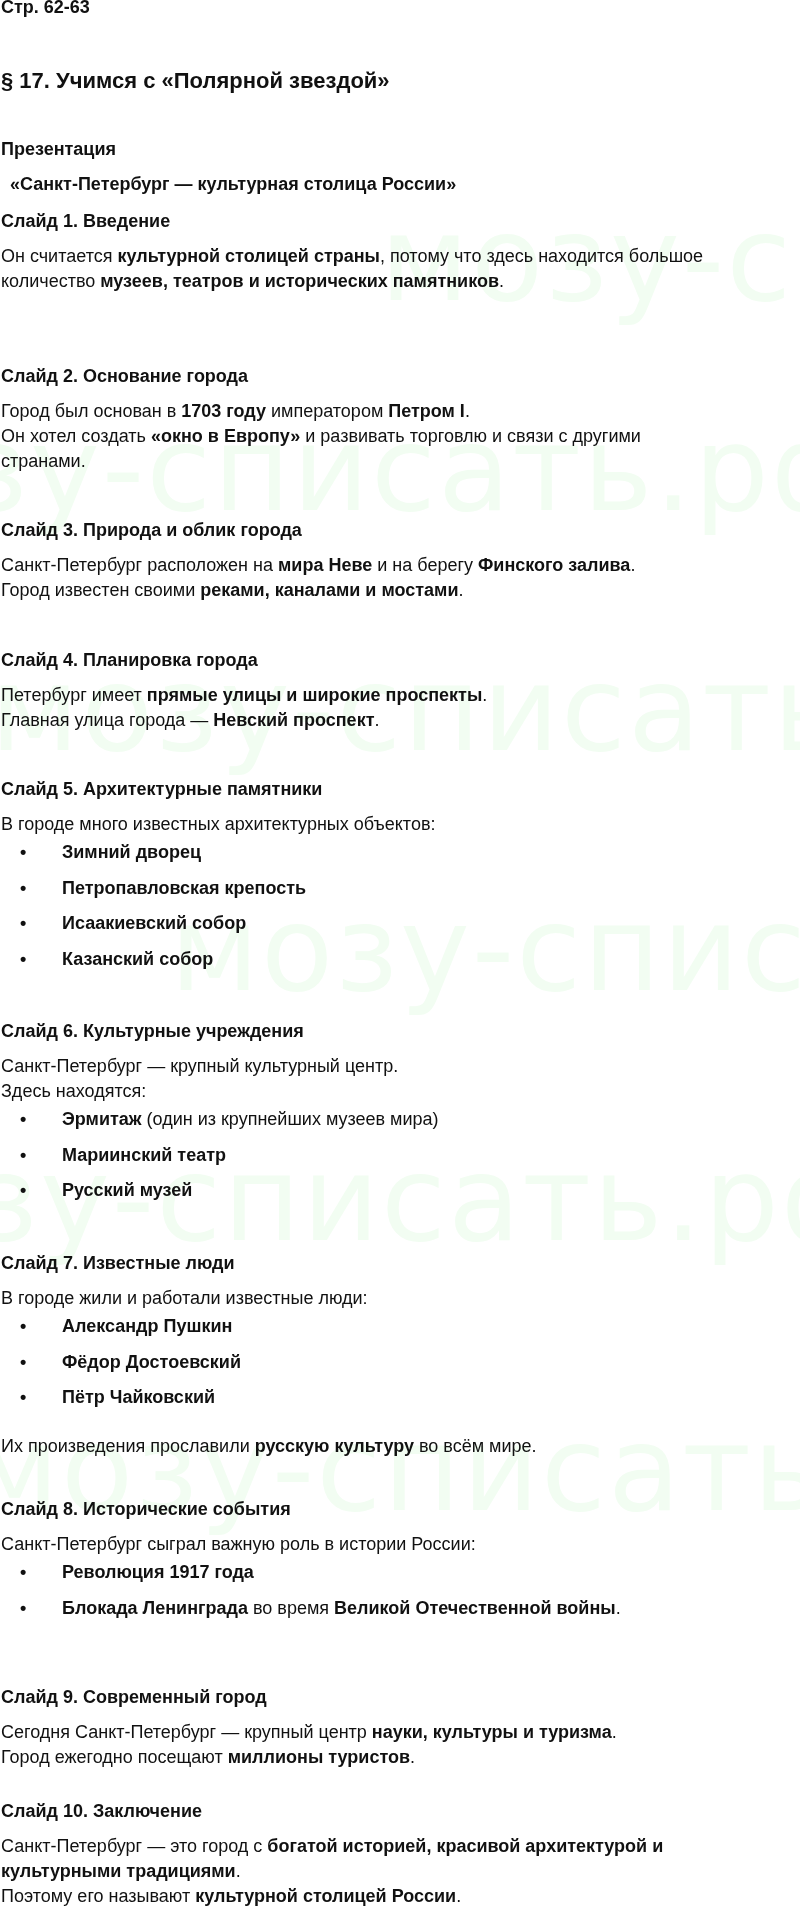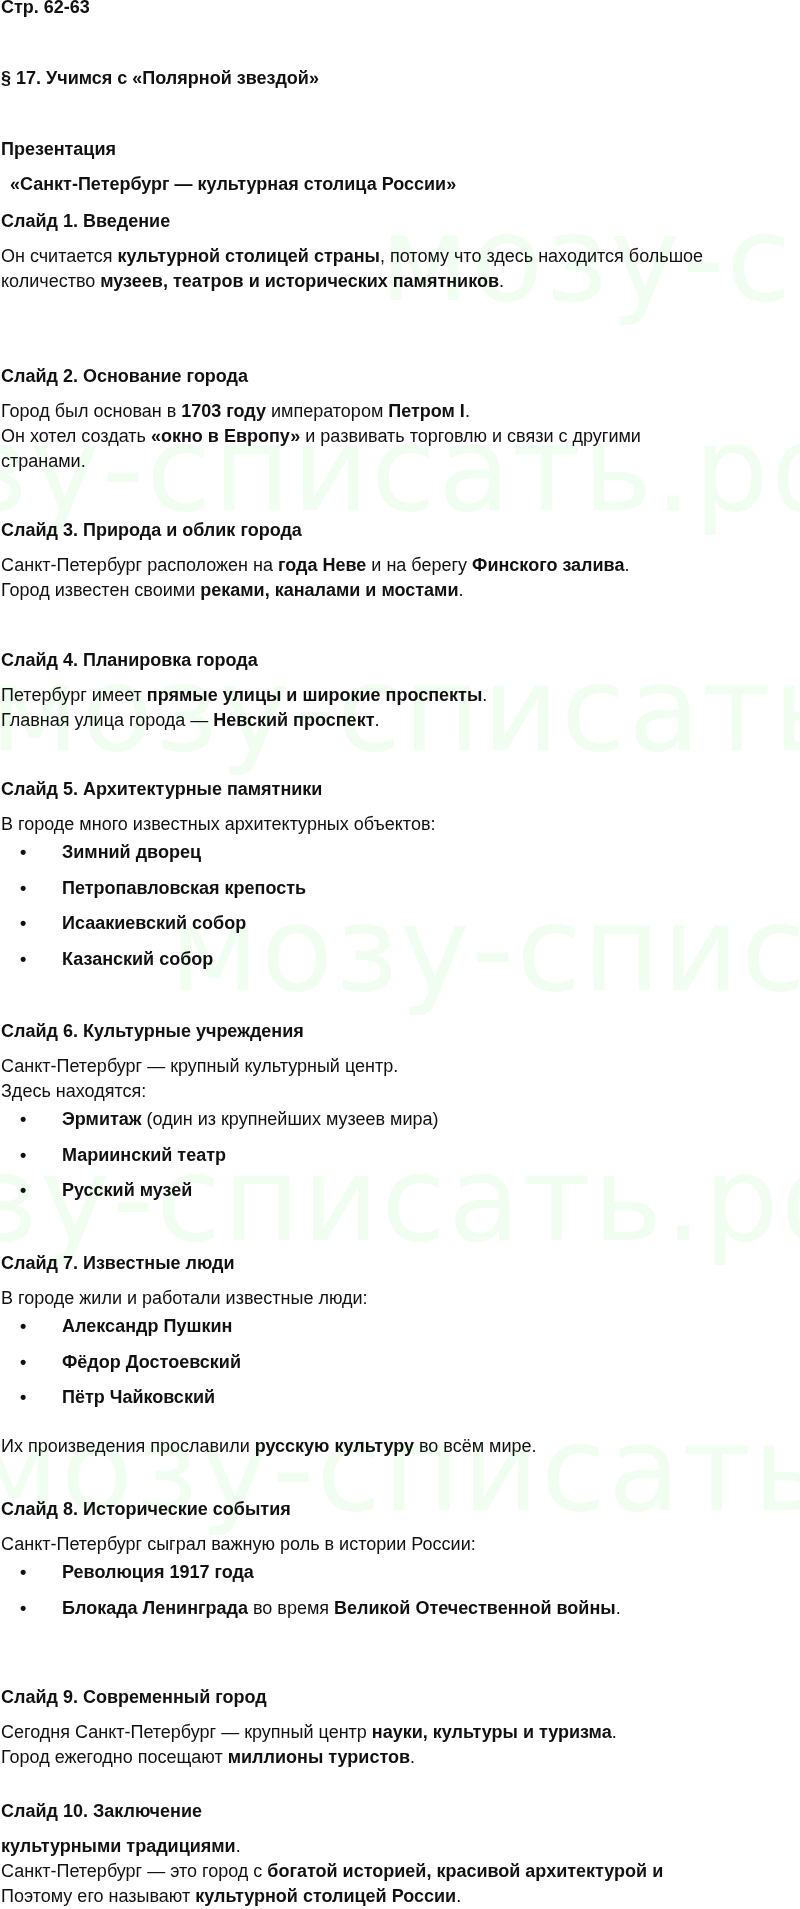--- a/index.html
+++ b/index.html
@@ -38,21 +38,21 @@
       top: -3px;
       left: 1px;
       font-size: 18px;
       font-weight: 700;
       margin: 0;
     }
     .section-title {
       position: absolute;
       top: 68px;
       left: 1px;
-      font-size: 18px;
+      font-size: 22px;
       font-weight: 700;
       margin: 0;
     }
     .pres-label {
       position: absolute;
       top: 139px;
       left: 1px;
       font-size: 18px;
       font-weight: 700;
       margin: 0;
@@ -131,21 +131,21 @@
       <h4 class="slide-title">Слайд 2. Основание города</h4>
       <div class="para">
         <div><span>Город был основан в </span><b>1703 году</b><span> императором </span><b>Петром I</b><span>.</span></div>
         <div><span>Он хотел создать </span><b>«окно в Европу»</b><span> и развивать торговлю и связи с другими</span></div>
         <div><span>странами.</span></div>
       </div>
     </div>
   <div class="slide" style="top:519px;">
       <h4 class="slide-title">Слайд 3. Природа и облик города</h4>
       <div class="para">
-        <div><span>Санкт-Петербург расположен на </span><b>года Неве</b><span> и на берегу </span><b>Финского залива</b><span>.</span></div>
+        <div><span>Санкт-Петербург расположен на </span><b>мира Неве</b><span> и на берегу </span><b>Финского залива</b><span>.</span></div>
         <div><span>Город известен своими </span><b>реками, каналами и мостами</b><span>.</span></div>
       </div>
     </div>
   <div class="slide" style="top:649px;">
       <h4 class="slide-title">Слайд 4. Планировка города</h4>
       <div class="para">
         <div><span>Петербург имеет </span><b>прямые улицы и широкие проспекты</b><span>.</span></div>
         <div><span>Главная улица города — </span><b>Невский проспект</b><span>.</span></div>
       </div>
     </div>
@@ -200,18 +200,18 @@
   <div class="slide" style="top:1670px;margin-top:16px;">
       <h4 class="slide-title">Слайд 9. Современный город</h4>
       <div class="para">
         <div><span>Сегодня Санкт-Петербург — крупный центр </span><b>науки, культуры и туризма</b><span>.</span></div>
         <div><span>Город ежегодно посещают </span><b>миллионы туристов</b><span>.</span></div>
       </div>
     </div>
   <div class="slide" style="top:1800px;">
       <h4 class="slide-title">Слайд 10. Заключение</h4>
       <div class="para">
+        <div><span>Санкт-Петербург — это город с </span><b>богатой историей, красивой архитектурой и</b></div>
         <div><b>культурными традициями</b><span>.</span></div>
-        <div><span>Санкт-Петербург — это город с </span><b>богатой историей, красивой архитектурой и</b></div>
         <div><span>Поэтому его называют </span><b>культурной столицей России</b><span>.</span></div>
       </div>
     </div>
 </div>
 
 </body></html>

